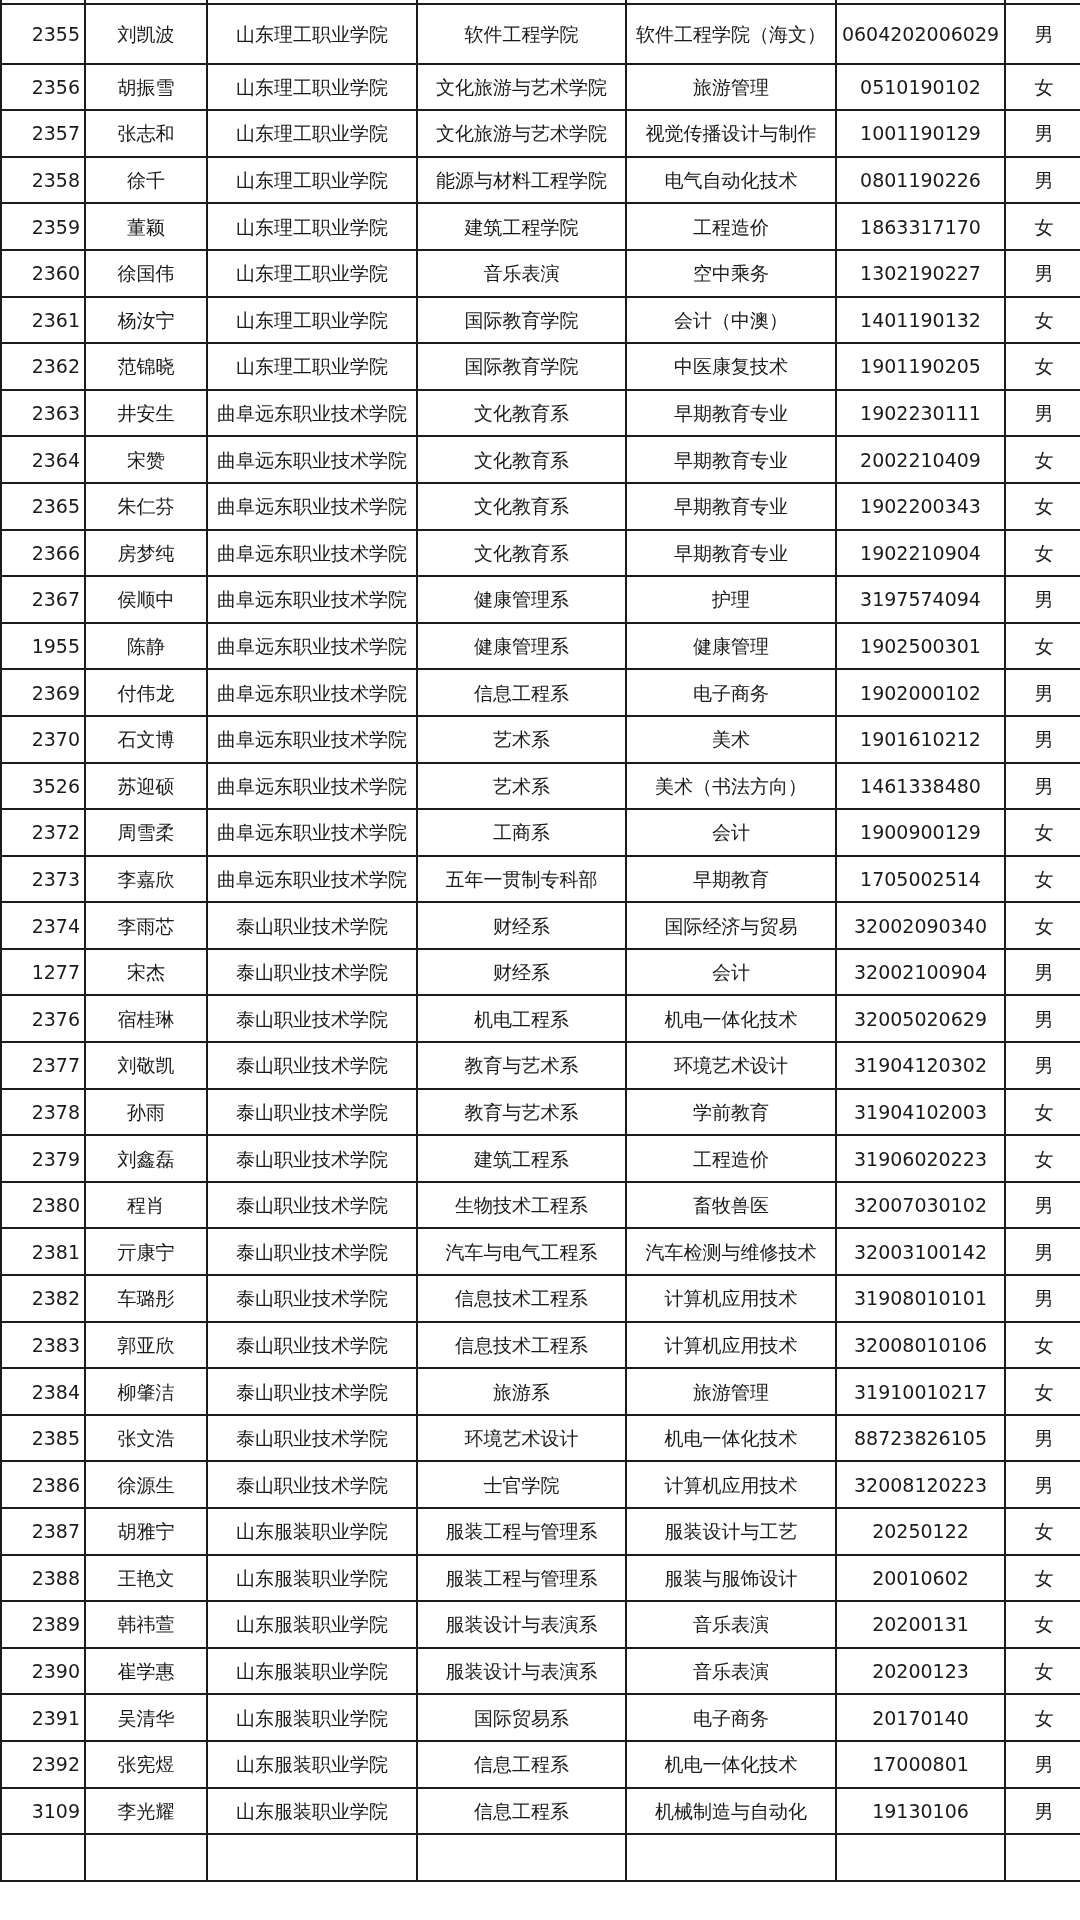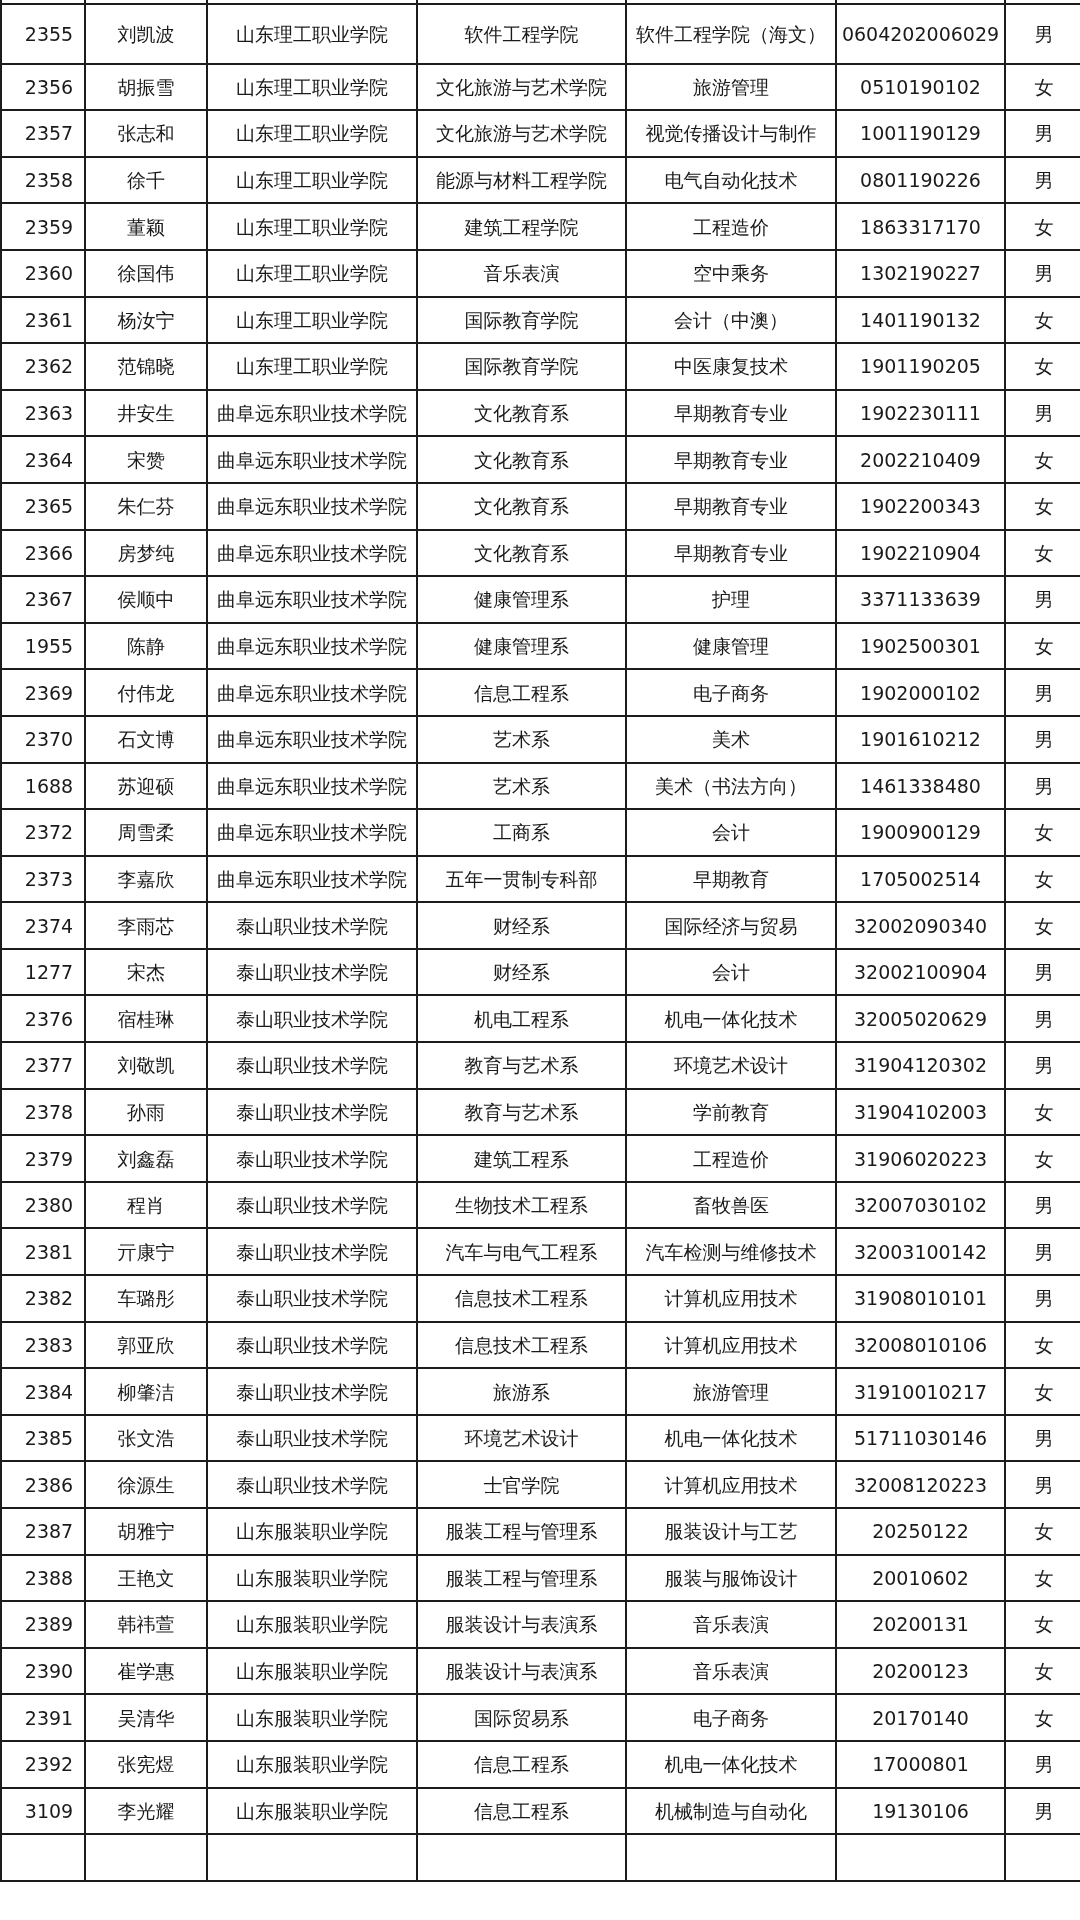--- a/index.html
+++ b/index.html
@@ -4,21 +4,21 @@
 <style>
   html, body { margin: 0; padding: 0; background: #ffffff; }
   body { width: 1080px; height: 1920px; overflow: hidden; position: relative;
          font-family: "DejaVu Sans", "Liberation Sans", sans-serif; color: #1a1a1a; }
   .sheet { position: absolute; left: 0; top: -44px; width: 1082px; }
   table { border-collapse: collapse; table-layout: fixed; width: 1082px; }
   td { border: 2px solid #1c1c1c; text-align: center; vertical-align: middle;
        font-size: 19px; line-height: 24px; padding: 0 4px; height: 44.6px;
        white-space: normal; word-break: break-all; }
   tr.tall td { height: 58px; }
-  td.c-no { text-align: center; padding-left: 16px; }
+  td.c-no { text-align: right; padding-left: 16px; }
   col.w0 { width: 84px; } col.w1 { width: 122px; } col.w2 { width: 210px; }
   col.w3 { width: 209px; } col.w4 { width: 210px; } col.w5 { width: 169px; } col.w6 { width: 78px; }
 </style>
 </head>
 <body>
 
 <div class="sheet">
   <table>
     <colgroup>
       <col class="w0">
@@ -146,21 +146,21 @@
           <td>早期教育专业</td>
           <td>1902210904</td>
           <td>女</td>
         </tr>
         <tr>
           <td class="c-no">2367</td>
           <td>侯顺中</td>
           <td>曲阜远东职业技术学院</td>
           <td>健康管理系</td>
           <td>护理</td>
-          <td>3371133639</td>
+          <td>3197574094</td>
           <td>男</td>
         </tr>
         <tr>
           <td class="c-no">1955</td>
           <td>陈静</td>
           <td>曲阜远东职业技术学院</td>
           <td>健康管理系</td>
           <td>健康管理</td>
           <td>1902500301</td>
           <td>女</td>
@@ -177,21 +177,21 @@
         <tr>
           <td class="c-no">2370</td>
           <td>石文博</td>
           <td>曲阜远东职业技术学院</td>
           <td>艺术系</td>
           <td>美术</td>
           <td>1901610212</td>
           <td>男</td>
         </tr>
         <tr>
-          <td class="c-no">1688</td>
+          <td class="c-no">3526</td>
           <td>苏迎硕</td>
           <td>曲阜远东职业技术学院</td>
           <td>艺术系</td>
           <td>美术（书法方向）</td>
           <td>1461338480</td>
           <td>男</td>
         </tr>
         <tr>
           <td class="c-no">2372</td>
           <td>周雪柔</td>
@@ -308,21 +308,21 @@
           <td>旅游管理</td>
           <td>31910010217</td>
           <td>女</td>
         </tr>
         <tr>
           <td class="c-no">2385</td>
           <td>张文浩</td>
           <td>泰山职业技术学院</td>
           <td>环境艺术设计</td>
           <td>机电一体化技术</td>
-          <td>51711030146</td>
+          <td>88723826105</td>
           <td>男</td>
         </tr>
         <tr>
           <td class="c-no">2386</td>
           <td>徐源生</td>
           <td>泰山职业技术学院</td>
           <td>士官学院</td>
           <td>计算机应用技术</td>
           <td>32008120223</td>
           <td>男</td>

